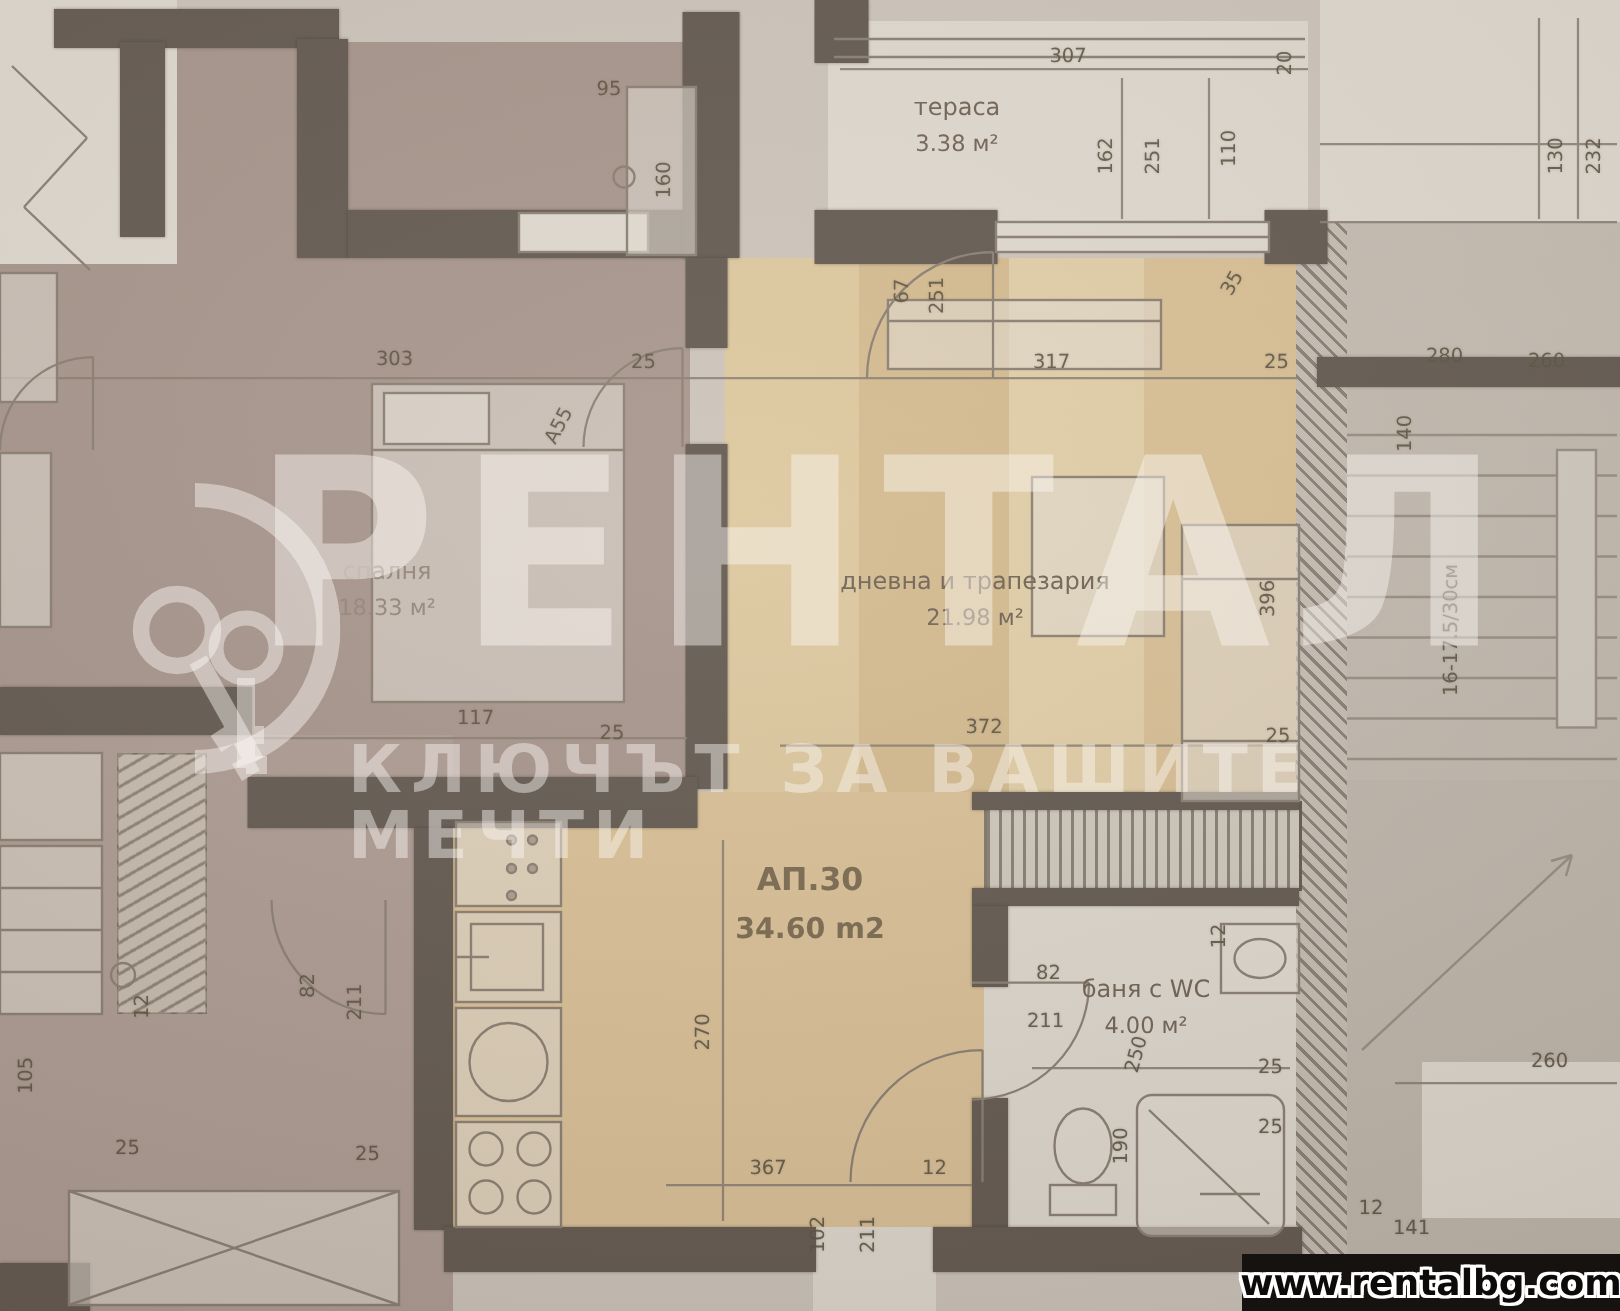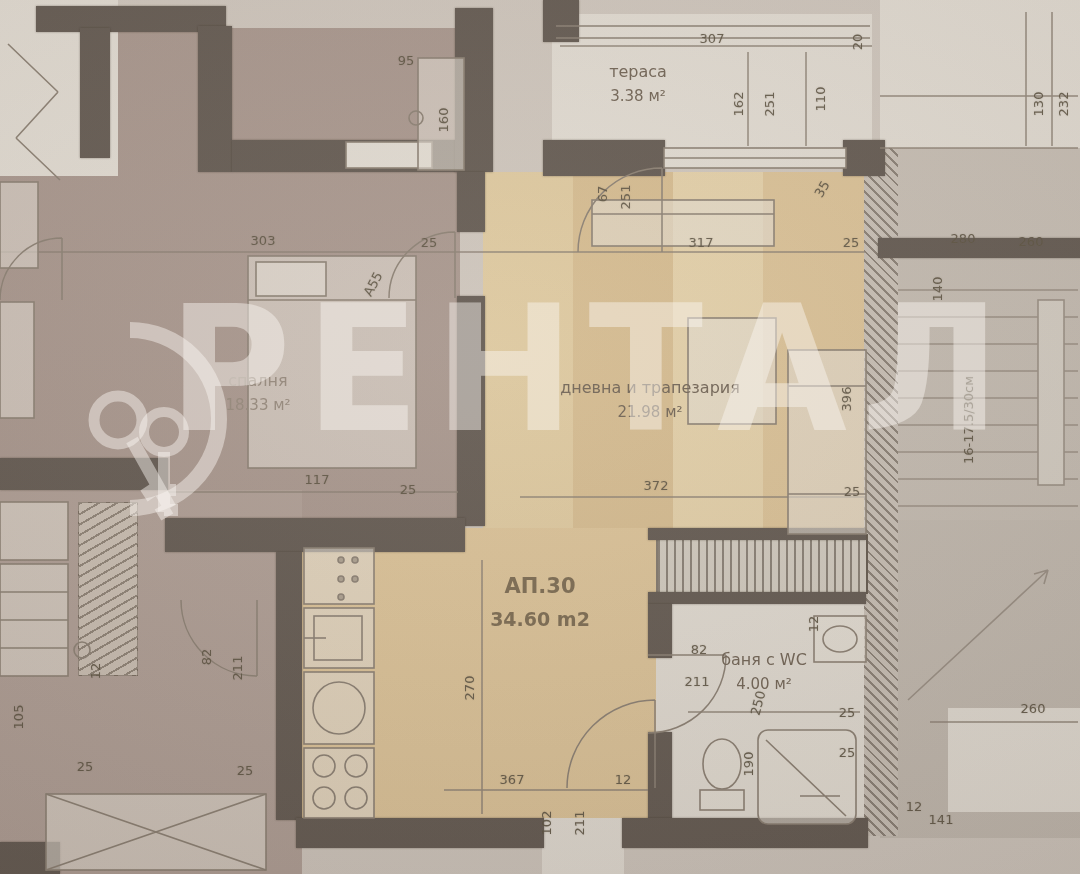--- a/index.html
+++ b/index.html
@@ -244,25 +244,29 @@
         <span class="ar">4.00 м²</span>
       </div>
     </div>
 
   <div class="apt-label">
     <span class="id">АП.30</span>
     <span class="ar">34.60 m2</span>
   </div>
 
   <div class="wm wm-brand">РЕНТАЛ</div>
+  <div class="wm wm-tagline">КЛЮЧЪТ ЗА ВАШИТЕ МЕЧТИ</div>
   <svg class="wm" style="left:52px;top:312px" width="175" height="210" viewBox="0 0 175 210">
     <g fill="none" stroke="rgba(250,247,242,0.46)">
       <path d="M78,18 A85,85 0 1 1 78,196" stroke-width="16"></path>
       <circle cx="66" cy="108" r="24" stroke-width="11"></circle>
       <path d="M80,128 L118,196 M118,196 L106,203 M104,176 L92,184" stroke-width="13"></path>
       <circle cx="112" cy="120" r="20" stroke-width="10"></circle>
       <path d="M112,140 L112,200 M112,198 L126,198 M112,178 L124,178" stroke-width="12"></path>
     </g>
   </svg>
 
   <div class="photo-overlay"></div>
 
+  <div class="url-bar">
+    <span>www.rentalbg.com</span>
+  </div>
 </div>
 
 </body></html>

